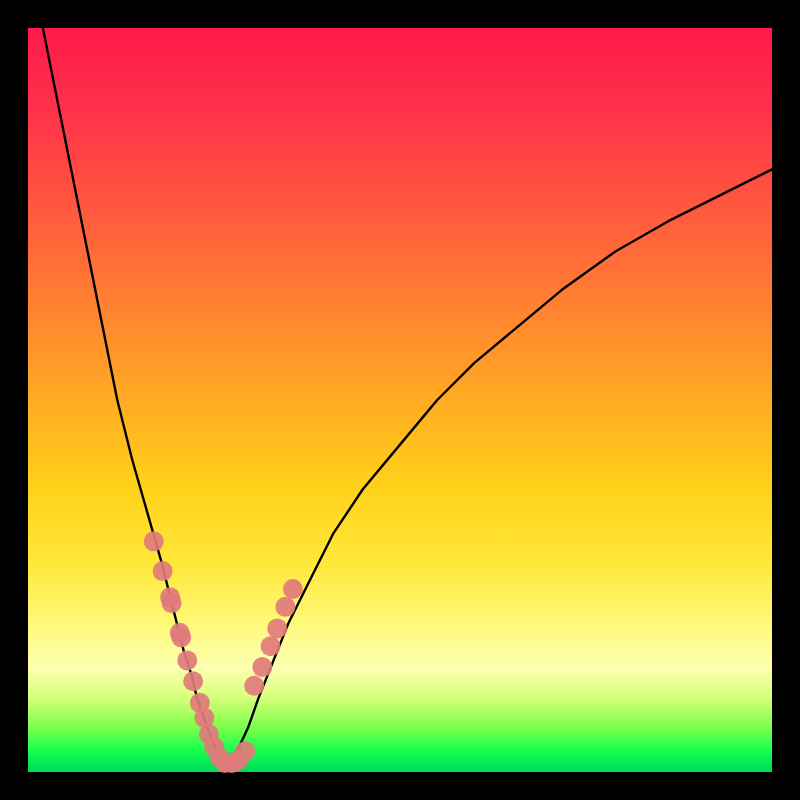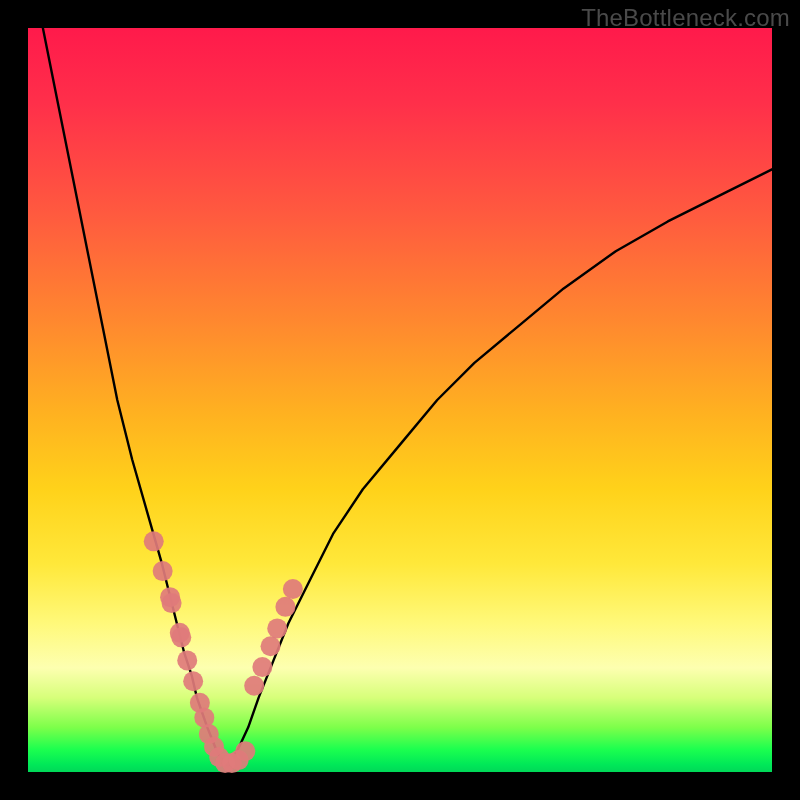--- a/index.html
+++ b/index.html
@@ -60,21 +60,20 @@
     top: 0;
     width: 744px;
     height: 744px;
     overflow: visible;
   }
 </style>
 </head>
 <body>
 
 <div class="frame">
-  <div class="watermark">TheBottleneck.com</div>
   <div class="plot">
     <svg class="curves" viewBox="0 0 744 744">
       <g id="line-layer">
           <path d="M14.88 0.00 L29.76 74.40 L44.64 148.80 L59.52 223.20 L74.40 297.60 L89.28 372.00 L104.16 431.52 L119.04 483.60 L133.92 535.68 L141.36 565.44 L148.80 595.20 L156.24 624.96 L163.68 647.28 L168.89 669.60 L174.10 684.48 L179.30 699.36 L183.77 710.52 L188.23 721.68 L191.95 729.12 L200.14 738.05" fill="none" stroke="#000000" stroke-width="2.4" stroke-linecap="round" stroke-linejoin="round"></path>
           <path d="M200.14 738.05 L209.81 721.68 L220.22 699.36 L230.64 669.60 L245.52 632.40 L260.40 595.20 L282.72 550.56 L305.04 505.92 L334.80 461.28 L372.00 416.64 L409.20 372.00 L446.40 334.80 L491.04 297.60 L535.68 260.40 L587.76 223.20 L639.84 193.44 L699.36 163.68 L744.00 141.36" fill="none" stroke="#000000" stroke-width="2.4" stroke-linecap="round" stroke-linejoin="round"></path>
         </g>
       <g id="dot-layer">
           <circle cx="125.74" cy="513.36" r="10" fill="#e07b7b" fill-opacity="0.92"></circle>
           <circle cx="134.66" cy="543.12" r="10" fill="#e07b7b" fill-opacity="0.92"></circle>
           <circle cx="142.10" cy="569.16" r="10" fill="#e07b7b" fill-opacity="0.92"></circle>

